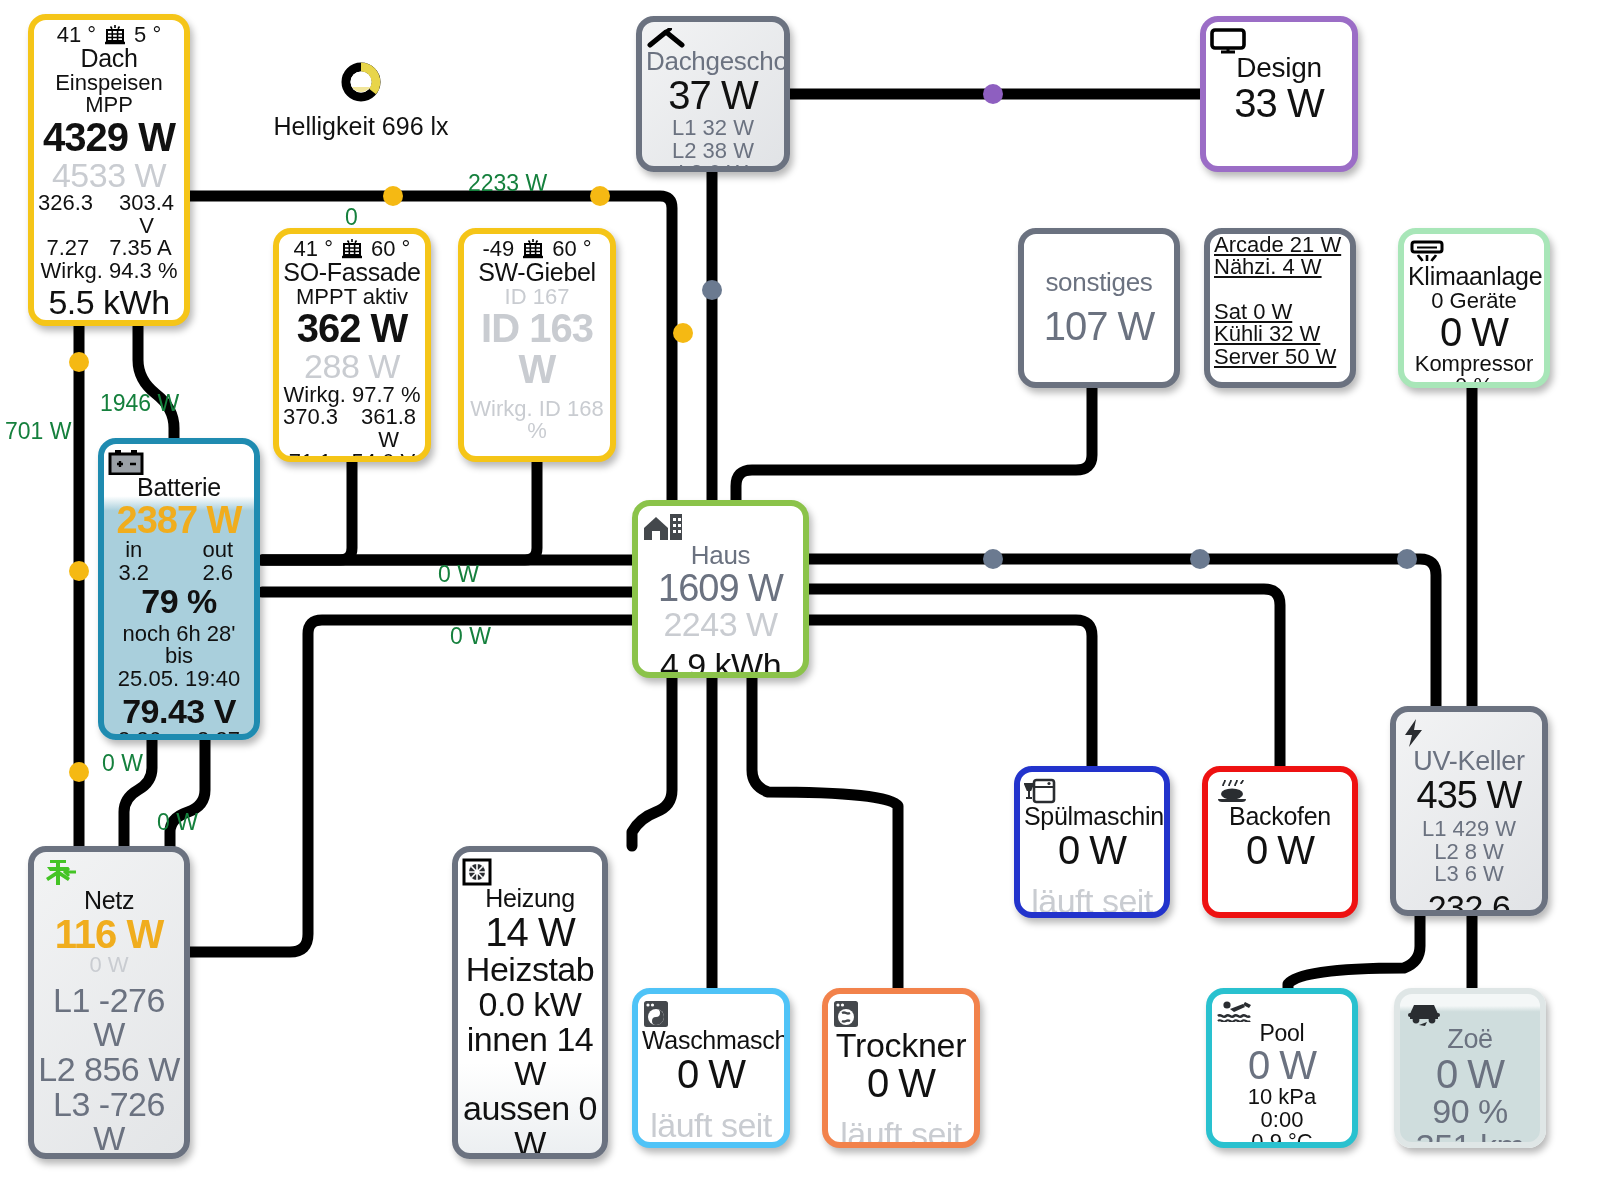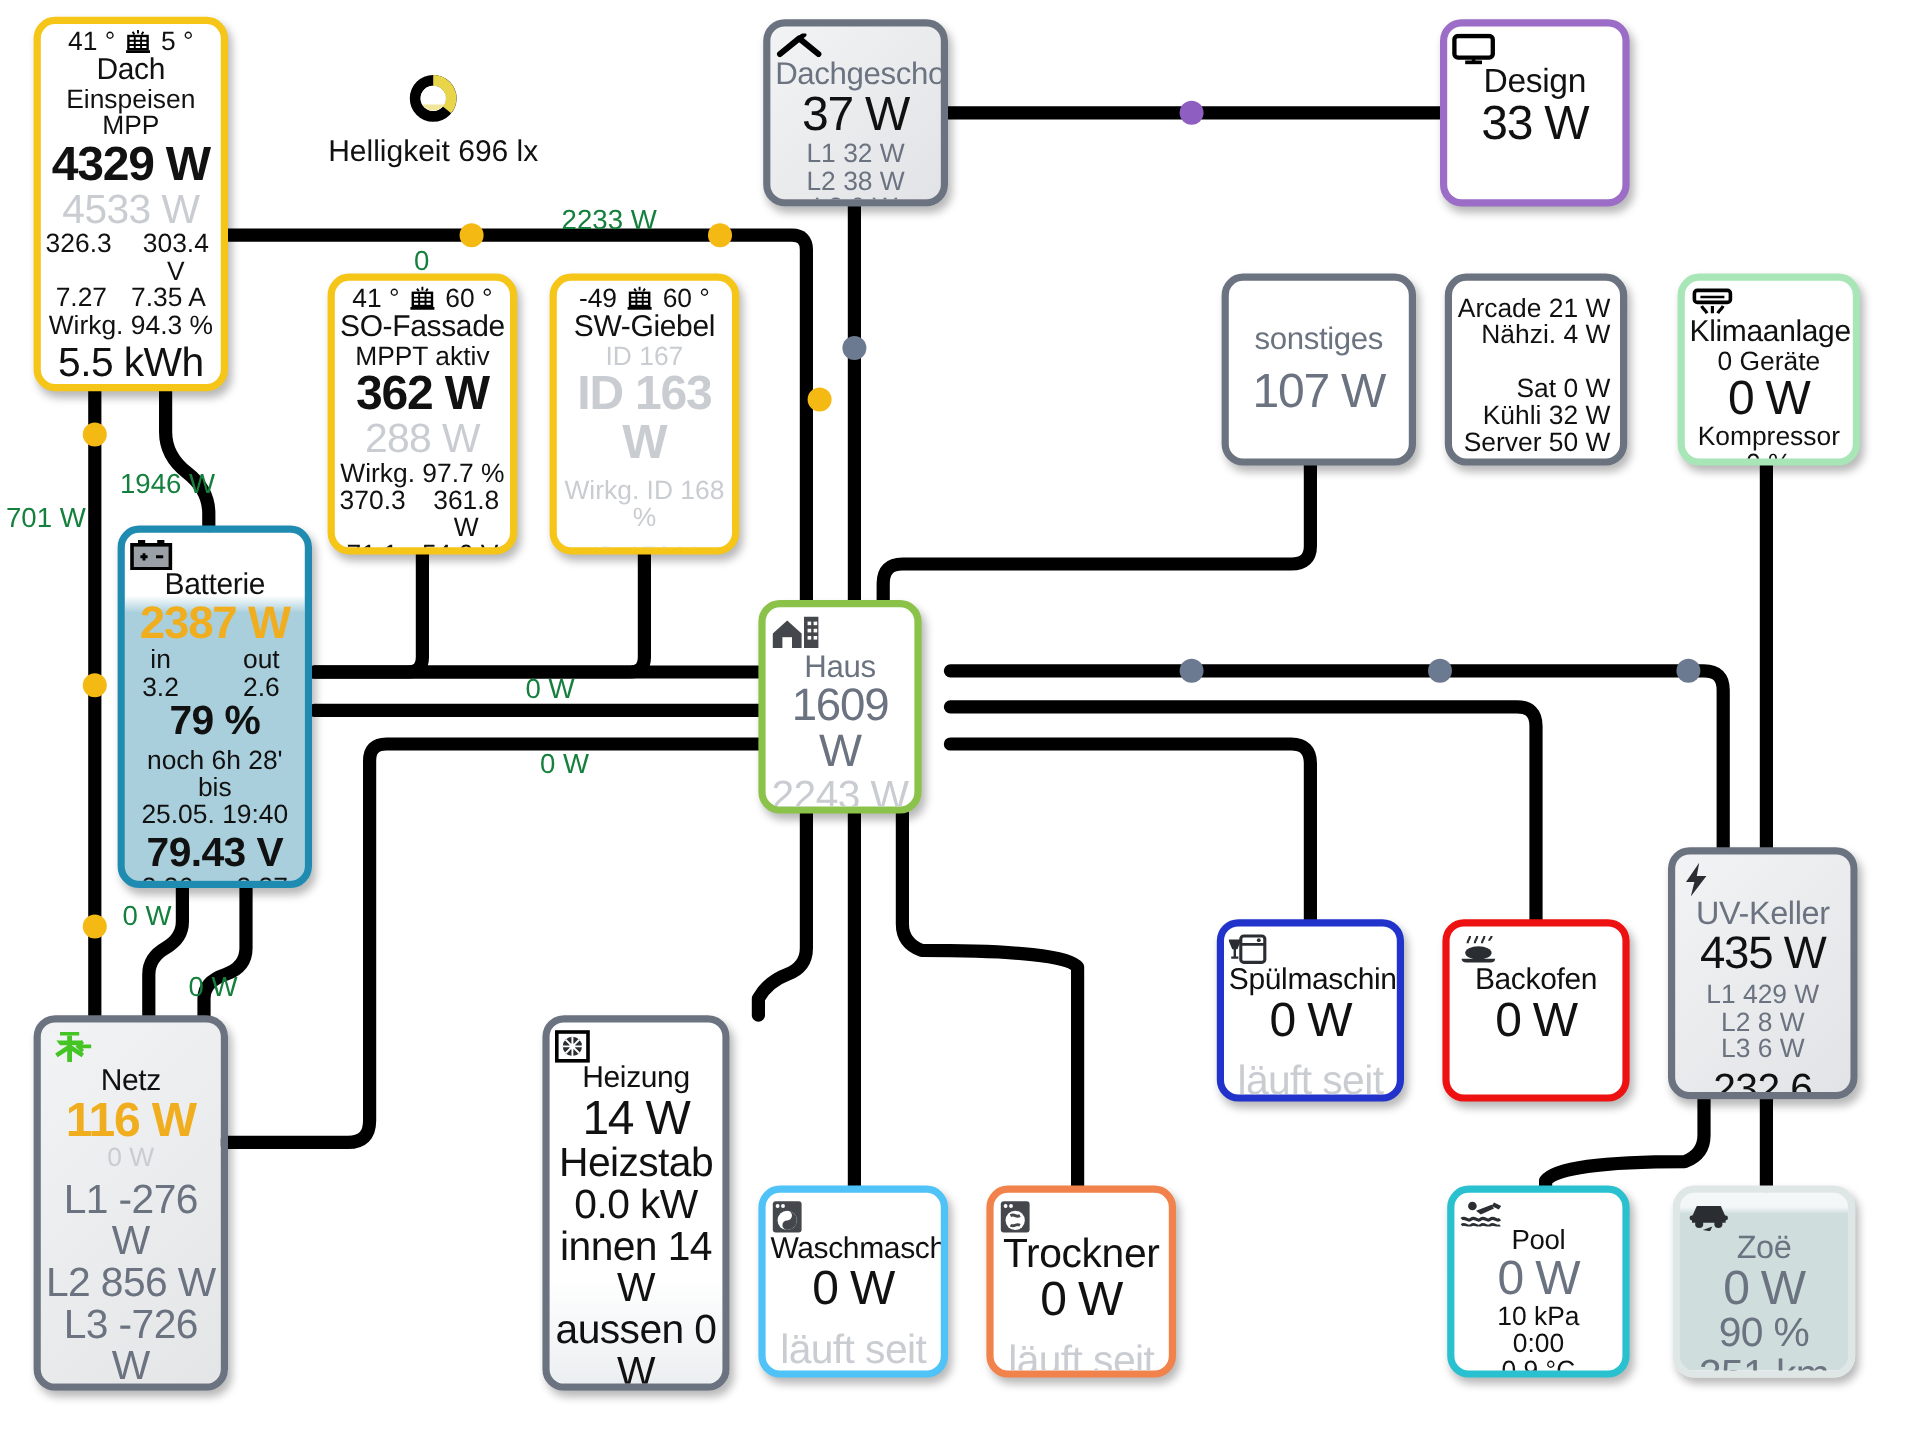--- a/index.html
+++ b/index.html
@@ -270,21 +270,21 @@
 
   <div class="node" style="left:1018px;top:228px;width:162px;height:160px;border-color:#6b7280;justify-content:center;">
     <div class="inner">
       <div class="ttl grey" style="font-size:26px">sonstiges</div>
       <div class="huge grey" style="font-weight:400;margin-top:10px">107 W</div>
     </div>
   </div>
 
   <div class="node" style="left:1204px;top:228px;width:152px;height:160px;border-color:#6b7280;
               align-items:flex-end;justify-content:flex-start;">
-    <div class="inner" style="text-align:right;padding-right:8px;padding-top:12px;">
+    <div class="inner" style="text-align:left;padding-right:8px;padding-top:0;text-decoration:underline;">
       <div class="sub">Arcade 21 W</div>
       <div class="sub">Nähzi. 4 W</div>
       <div class="sub" style="height:22px"></div>
       <div class="sub">Sat 0 W</div>
       <div class="sub">Kühli 32 W</div>
       <div class="sub">Server 50 W</div>
     </div>
   </div>
 
   <div class="node" style="left:1398px;top:228px;width:152px;height:160px;border-color:#a8e6b8;">
@@ -297,21 +297,21 @@
         </svg>
       </div>
       <div class="ttl">Klimaanlage</div>
       <div class="sub">0 Geräte</div>
       <div class="huge" style="font-weight:400">0 W</div>
       <div class="sub">Kompressor 0 %</div>
 
     </div>
   </div>
 
-  <div class="node" style="left:632px;top:500px;width:136px;height:178px;border-color:#8bc34a;">
+  <div class="node" style="left:632px;top:500px;width:177px;height:178px;border-color:#8bc34a;">
     <div class="inner">
       <div class="ico">
         <svg width="44" height="30" viewBox="0 0 44 30">
           <path d="M2 16 L14 5 L26 16 V28 H2 Z" fill="#44484c"></path>
           <path d="M28 2 h12 v26 h-12 z" fill="#44484c"></path>
           <g fill="#fff">
               <rect x="31" y="6" width="3" height="3"></rect>
               <rect x="36" y="6" width="3" height="3"></rect>
           <rect x="31" y="12" width="3" height="3"></rect>
               <rect x="36" y="12" width="3" height="3"></rect>

